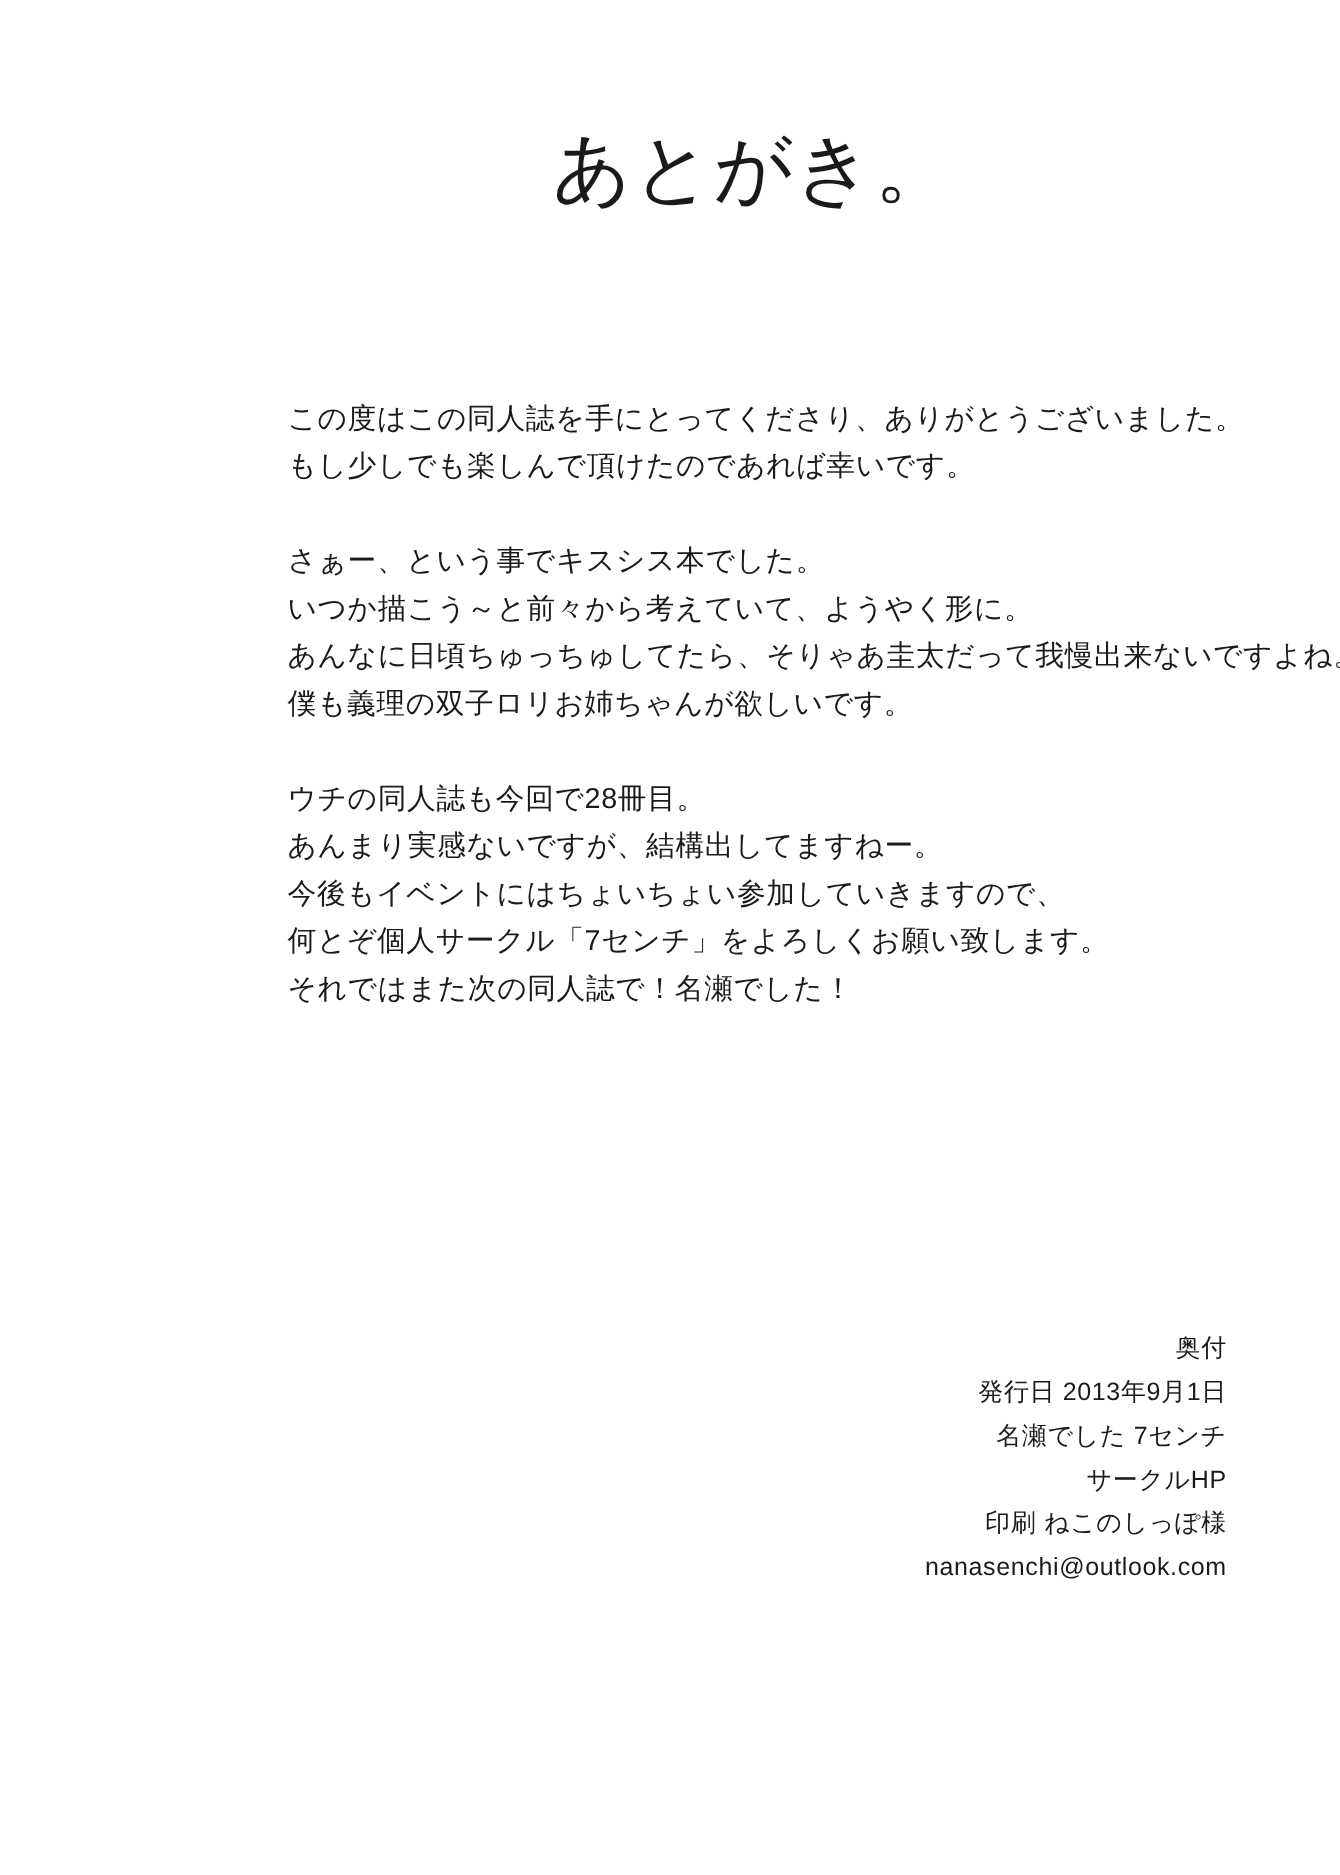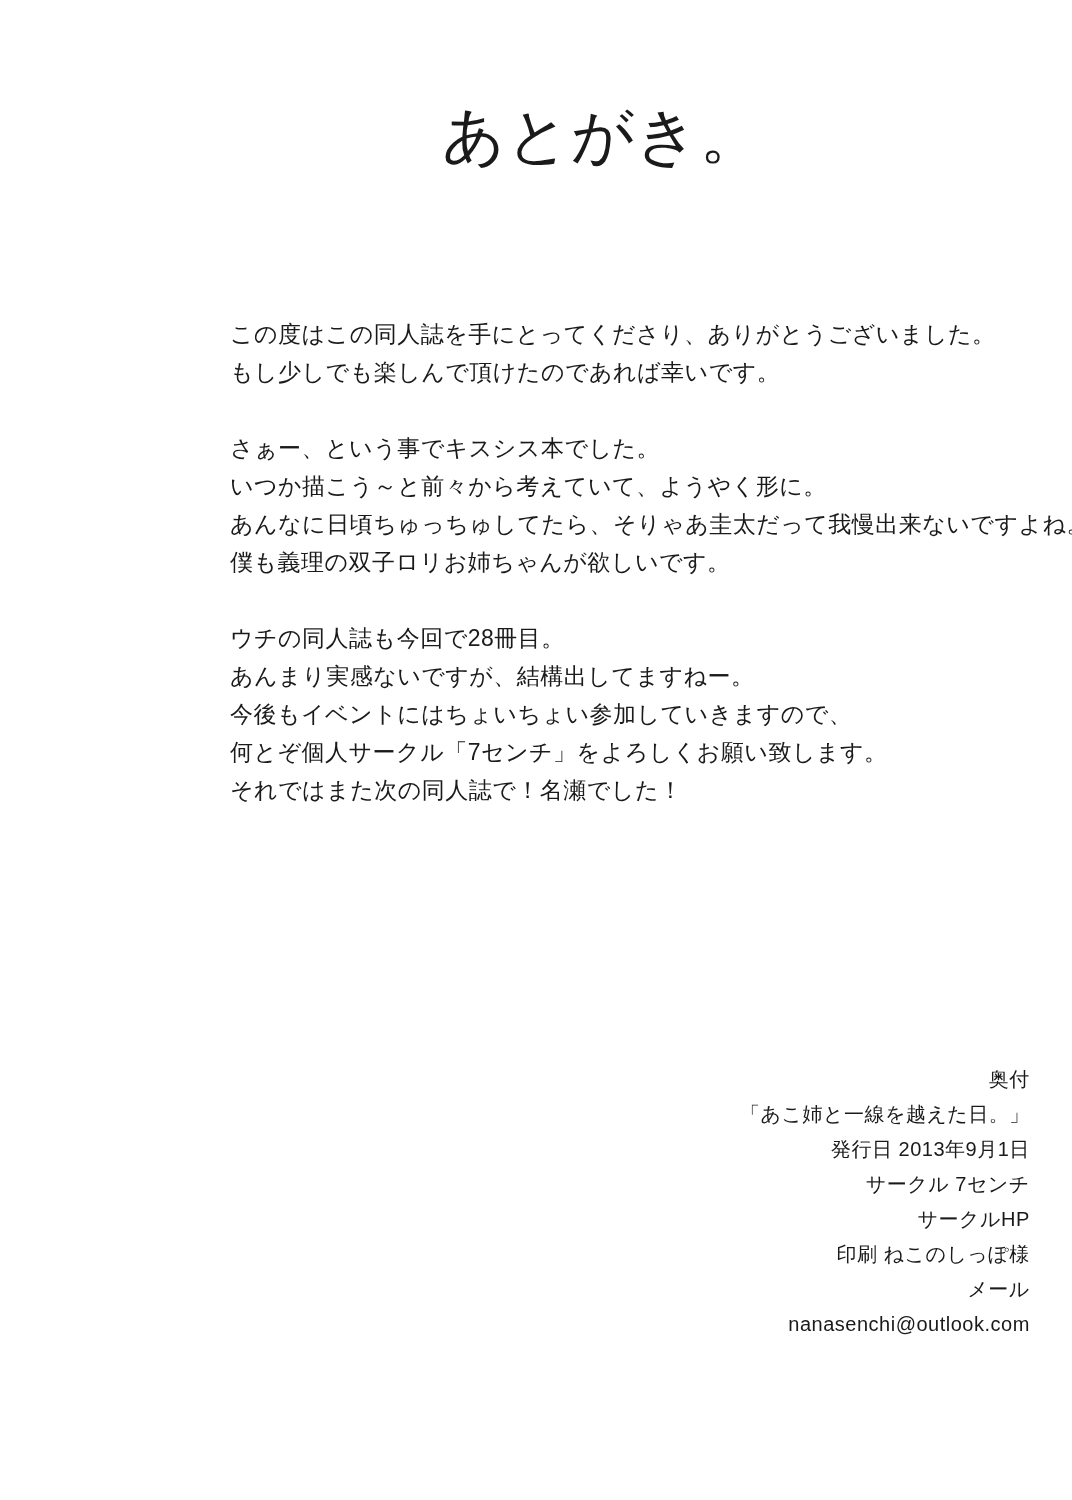--- a/index.html
+++ b/index.html
@@ -78,22 +78,20 @@
       <div class="line">あんまり実感ないですが、結構出してますねー。</div>
       <div class="line">今後もイベントにはちょいちょい参加していきますので、</div>
       <div class="line">何とぞ個人サークル「7センチ」をよろしくお願い致します。</div>
       <div class="line">それではまた次の同人誌で！名瀬でした！</div>
     </div>
 
   </div>
 
   <div class="colophon">
     <div class="line">奥付</div>
-    <div class="line">「あこ姉と一線を越えた日。」</div>
     <div class="line">発行日 2013年9月1日</div>
-    <div class="line">サークル 7センチ</div>
+    <div class="line">名瀬でした 7センチ</div>
     <div class="line">サークルHP</div>
     <div class="line">印刷 ねこのしっぽ様</div>
-    <div class="line">メール</div>
     <div class="line">nanasenchi@outlook.com</div>
   </div>
 
 </div>
 
 </body></html>

